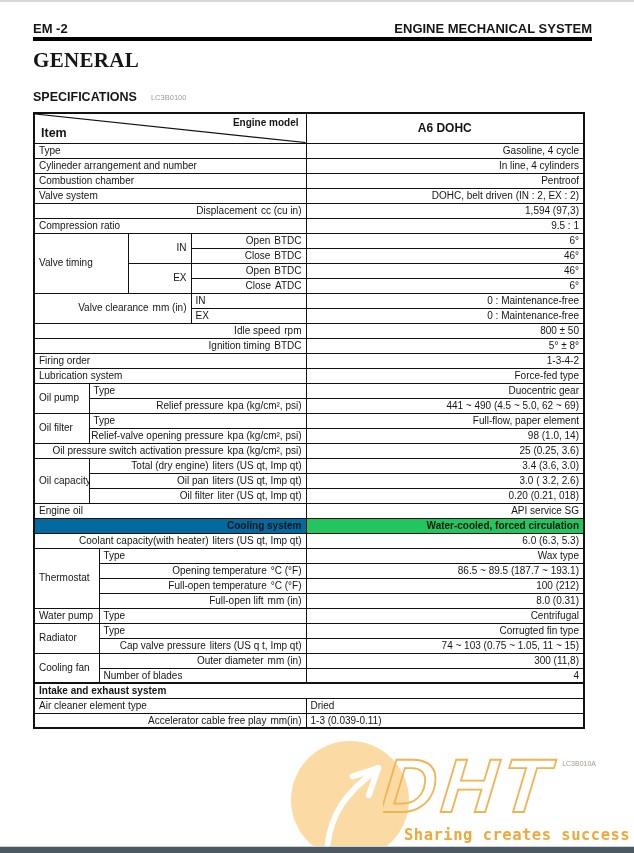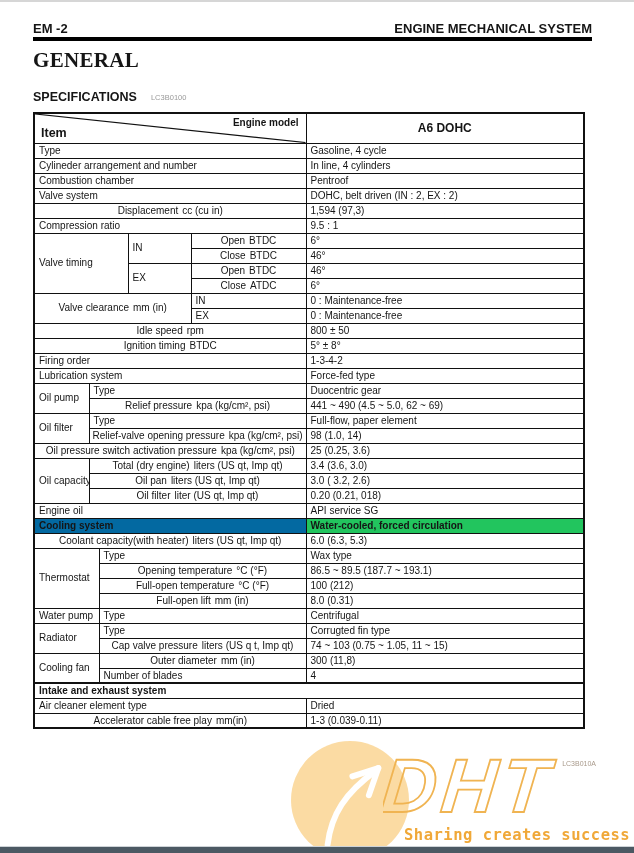--- a/index.html
+++ b/index.html
@@ -27,27 +27,27 @@
   table.spec td {
     border:1px solid #111; padding:0 4px; height:15px; line-height:11.5px;
     vertical-align:middle; overflow:hidden; white-space:nowrap;
   }
   table.spec thead td { height:30px; }
   .corner { position:relative; padding:8px !important; }
   .corner svg.diag { position:absolute; left:0; top:0; width:100%; height:100%; }
   .corner-item  { position:absolute; left:6px;  bottom:3px; font-size:12.5px; font-weight:bold; }
   .corner-model { position:absolute; right:7px; top:3px;    font-size:10px; font-weight:bold; }
   td.model { font-weight:bold; font-size:12px; text-align:center; }
-  td.al-c { text-align:left;margin-top:8px; }
+  td.al-c { text-align:right;margin-top:8px; }
   td.al-l { text-align:left; }
   td.bold { font-weight:bold; }
   td.shaded { background:#d2d2d2; }
   td.v-top { vertical-align:top; padding-top:2px; }
   tr.thick-top td { border-top-width:2px; }
-  .cell-flex { display:flex; justify-content:center; align-items:center; }
+  .cell-flex { display:flex; justify-content:flex-end; align-items:center; }
   .cell-flex .unit { text-align:right; padding-left:4px; }
 
   .footer-code { position:absolute; right:38px; top:760px; font-size:7px; color:#a8998a; }
 
   .wm { pointer-events:none; }
   .wm-circle {
     position:absolute; left:291px; top:741px; width:118px; height:118px;
     border-radius:50%; background:#fbd99d; opacity:.93;
   }
   .wm-circle svg { width:100%; height:100%; display:block; }

